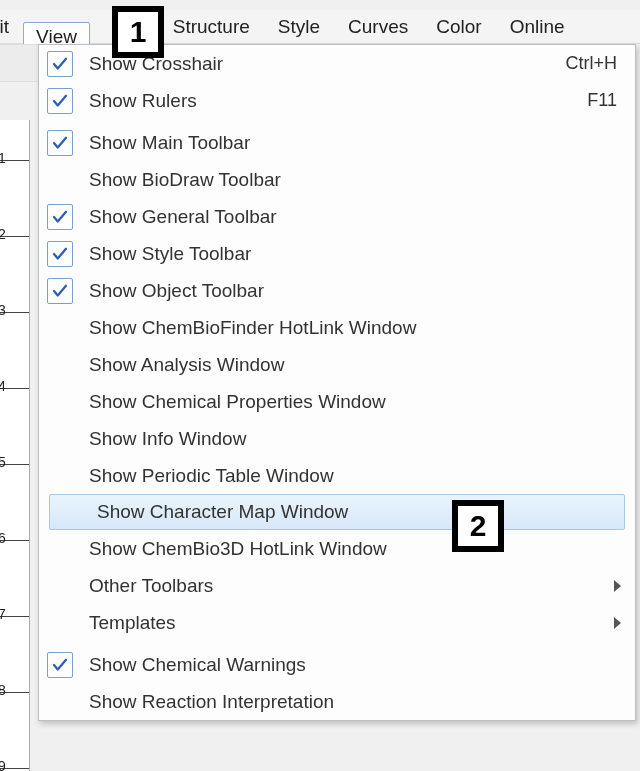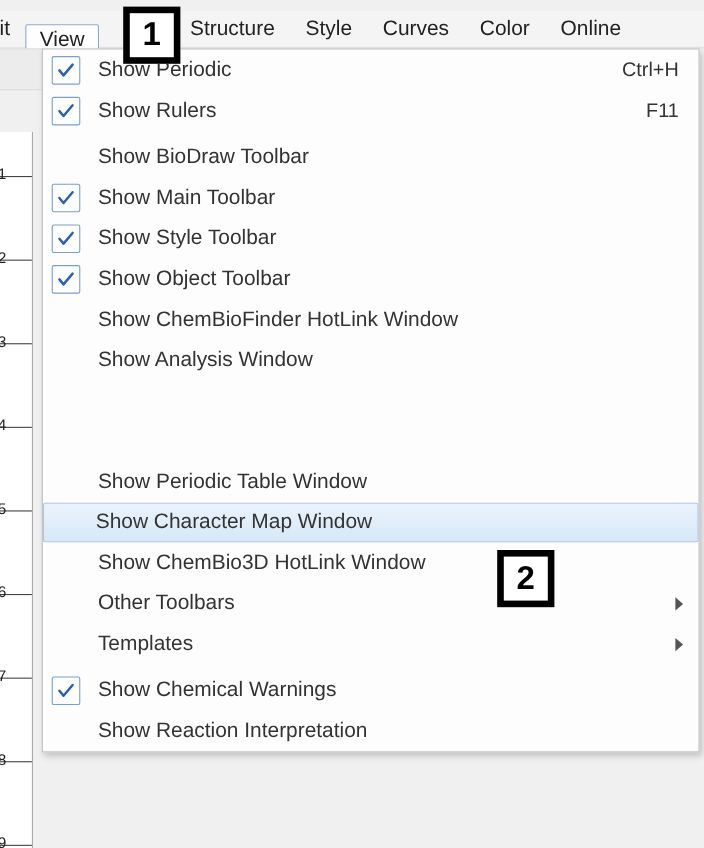--- a/index.html
+++ b/index.html
@@ -91,21 +91,21 @@
     padding: 0 10px 0 6px;
     font-size: 19px;
     color: #333;
     cursor: default;
     position: relative;
   }
   .menu-item.highlight {
     background: linear-gradient(#eaf3fb, #d7e8f8);
     border: 1px solid #a8c8e4;
     border-radius: 2px;
-    margin: 0 0;
+    margin: 0 10px;
     padding: 0 7px 0 3px;
     height: 36px;
   }
   .check-slot {
     width: 30px;
     height: 26px;
     margin-right: 14px;
     display: flex;
     align-items: center;
     justify-content: center;
@@ -188,48 +188,58 @@
 
 <div class="dropdown" id="dropdown">
     <div class="menu-item">
       <div class="check-slot">
         <div class="checkbox">
           <svg viewBox="0 0 24 24">
             <path d="M4 12 L9 18 L20 5" stroke="#2b5fb5" stroke-width="3" fill="none" stroke-linecap="round" stroke-linejoin="round"></path>
           </svg>
         </div>
       </div>
-      <span class="menu-label">Show Periodic</span>
+      <span class="menu-label">Show Crosshair</span>
       <span class="shortcut">Ctrl+H</span>
     </div>
     <div class="menu-item">
       <div class="check-slot">
         <div class="checkbox">
           <svg viewBox="0 0 24 24">
             <path d="M4 12 L9 18 L20 5" stroke="#2b5fb5" stroke-width="3" fill="none" stroke-linecap="round" stroke-linejoin="round"></path>
           </svg>
         </div>
       </div>
       <span class="menu-label">Show Rulers</span>
       <span class="shortcut">F11</span>
     </div>
     <div class="menu-sep"></div>
     <div class="menu-item">
+      <div class="check-slot">
+        <div class="checkbox">
+          <svg viewBox="0 0 24 24">
+            <path d="M4 12 L9 18 L20 5" stroke="#2b5fb5" stroke-width="3" fill="none" stroke-linecap="round" stroke-linejoin="round"></path>
+          </svg>
+        </div>
+      </div>
+      <span class="menu-label">Show Main Toolbar</span>
+    </div>
+    <div class="menu-item">
       <div class="check-slot"></div>
       <span class="menu-label">Show BioDraw Toolbar</span>
     </div>
     <div class="menu-item">
       <div class="check-slot">
         <div class="checkbox">
           <svg viewBox="0 0 24 24">
             <path d="M4 12 L9 18 L20 5" stroke="#2b5fb5" stroke-width="3" fill="none" stroke-linecap="round" stroke-linejoin="round"></path>
           </svg>
         </div>
       </div>
-      <span class="menu-label">Show Main Toolbar</span>
+      <span class="menu-label">Show General Toolbar</span>
     </div>
     <div class="menu-item">
       <div class="check-slot">
         <div class="checkbox">
           <svg viewBox="0 0 24 24">
             <path d="M4 12 L9 18 L20 5" stroke="#2b5fb5" stroke-width="3" fill="none" stroke-linecap="round" stroke-linejoin="round"></path>
           </svg>
         </div>
       </div>
       <span class="menu-label">Show Style Toolbar</span>
@@ -247,23 +257,25 @@
     <div class="menu-item">
       <div class="check-slot"></div>
       <span class="menu-label">Show ChemBioFinder HotLink Window</span>
     </div>
     <div class="menu-item">
       <div class="check-slot"></div>
       <span class="menu-label">Show Analysis Window</span>
     </div>
     <div class="menu-item">
       <div class="check-slot"></div>
-    </div>
-    <div class="menu-item">
-      <div class="check-slot"></div>
+      <span class="menu-label">Show Chemical Properties Window</span>
+    </div>
+    <div class="menu-item">
+      <div class="check-slot"></div>
+      <span class="menu-label">Show Info Window</span>
     </div>
     <div class="menu-item">
       <div class="check-slot"></div>
       <span class="menu-label">Show Periodic Table Window</span>
     </div>
     <div class="menu-item highlight">
       <div class="check-slot"></div>
       <span class="menu-label">Show Character Map Window</span>
     </div>
     <div class="menu-item">

